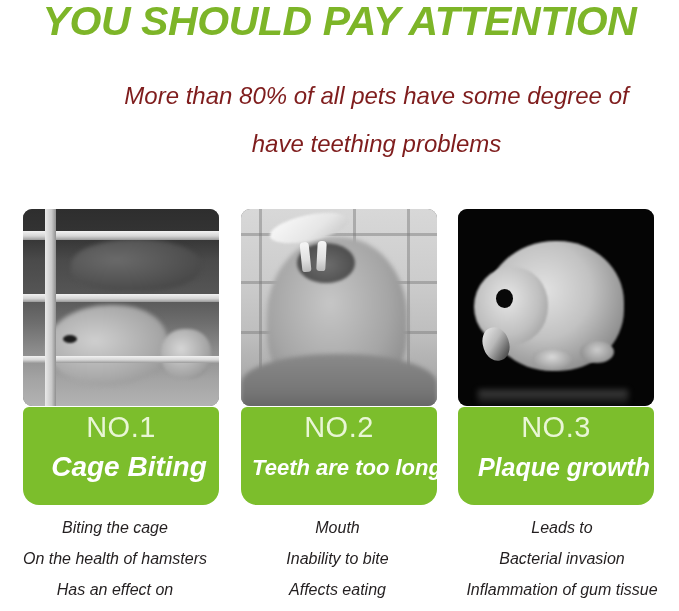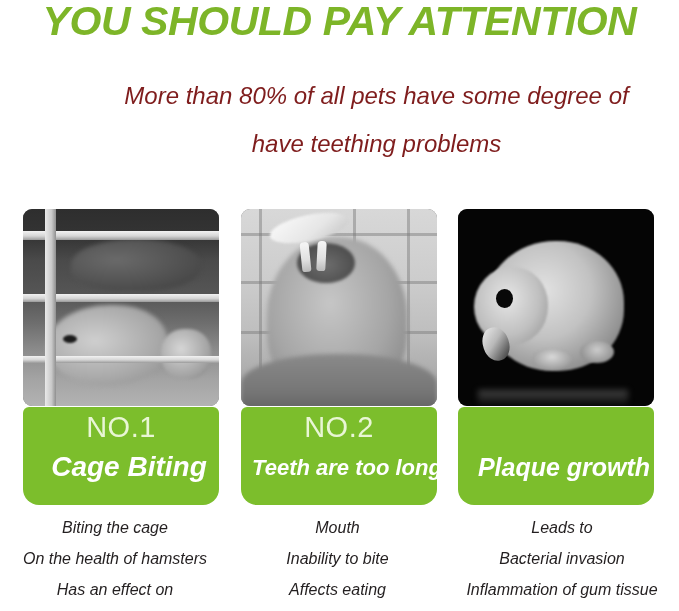--- a/index.html
+++ b/index.html
@@ -308,20 +308,21 @@
         <div class="body"></div>
         <div class="head"></div>
         <div class="eye"></div>
         <div class="seed"></div>
         <div class="foot"></div>
         <div class="foot2"></div>
         <div class="refl"></div>
       </div>
     </div>
     <div class="card-label">
+      <div class="label-no">NO.3</div>
       <div class="label-name">Plaque growth</div>
     </div>
   </div>
 
 </div>
 
 <div id="captions">
   <div class="cap-col k0">
     <span class="cap-line">Biting the cage</span>
     <span class="cap-line">On the health of hamsters</span>

